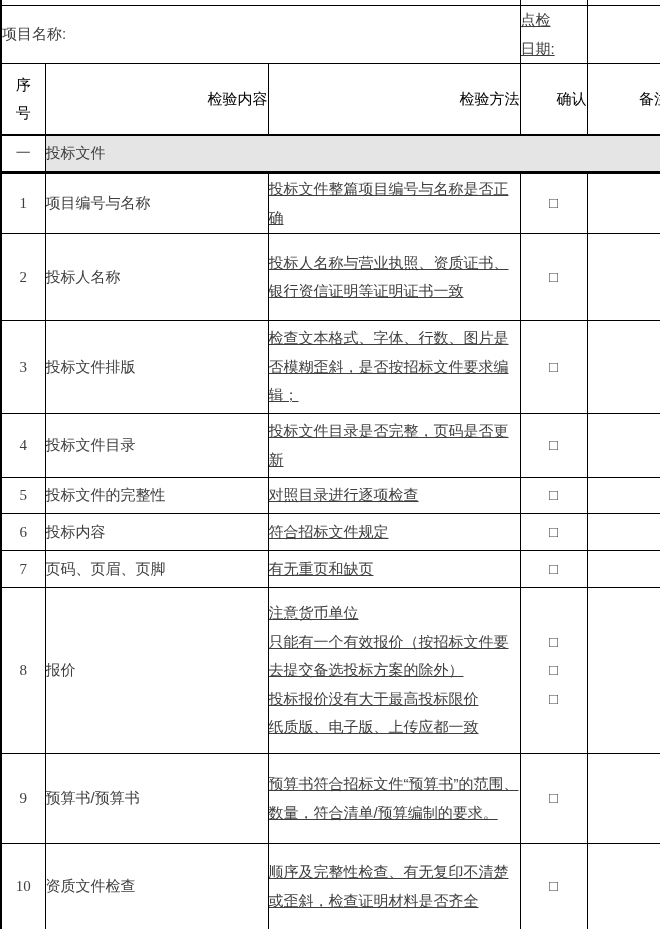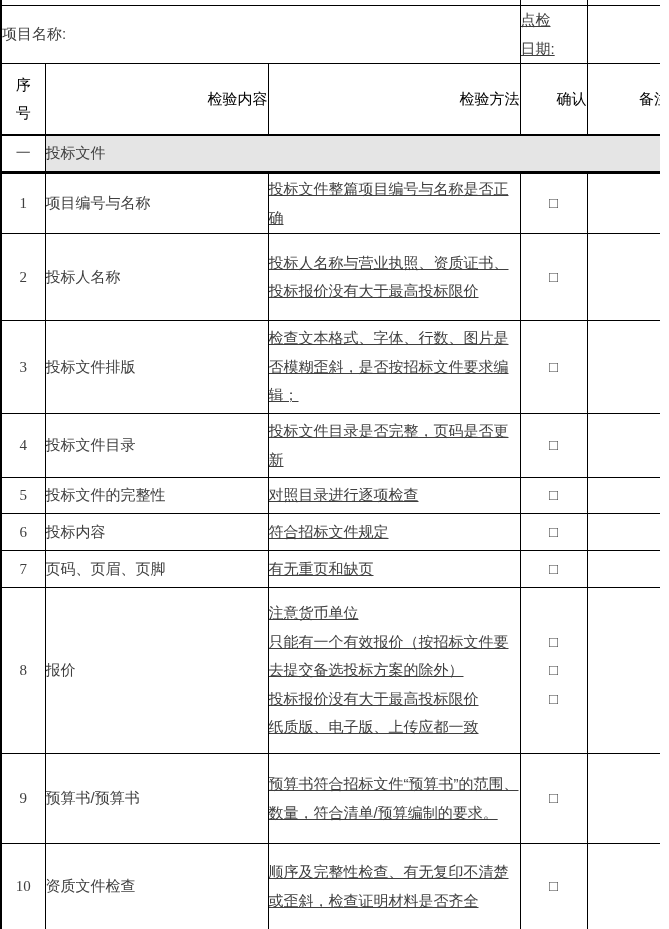--- a/index.html
+++ b/index.html
@@ -148,21 +148,21 @@
     <tr class="r1">
       <td class="cell-no">1</td>
       <td class="cell-content">项目编号与名称</td>
       <td class="cell-method">投标文件整篇项目编号与名称是否正确</td>
       <td class="cell-confirm">□</td>
       <td class="cell-remark"></td>
     </tr>
     <tr class="r2">
       <td class="cell-no">2</td>
       <td class="cell-content">投标人名称</td>
-      <td class="cell-method">投标人名称与营业执照、资质证书、投标报价没有大于最高投标限价</td>
+      <td class="cell-method">投标人名称与营业执照、资质证书、银行资信证明等证明证书一致</td>
       <td class="cell-confirm">□</td>
       <td class="cell-remark"></td>
     </tr>
     <tr class="r3">
       <td class="cell-no">3</td>
       <td class="cell-content">投标文件排版</td>
       <td class="cell-method">检查文本格式、字体、行数、图片是否模糊歪斜，是否按招标文件要求编辑；</td>
       <td class="cell-confirm">□</td>
       <td class="cell-remark"></td>
     </tr>

